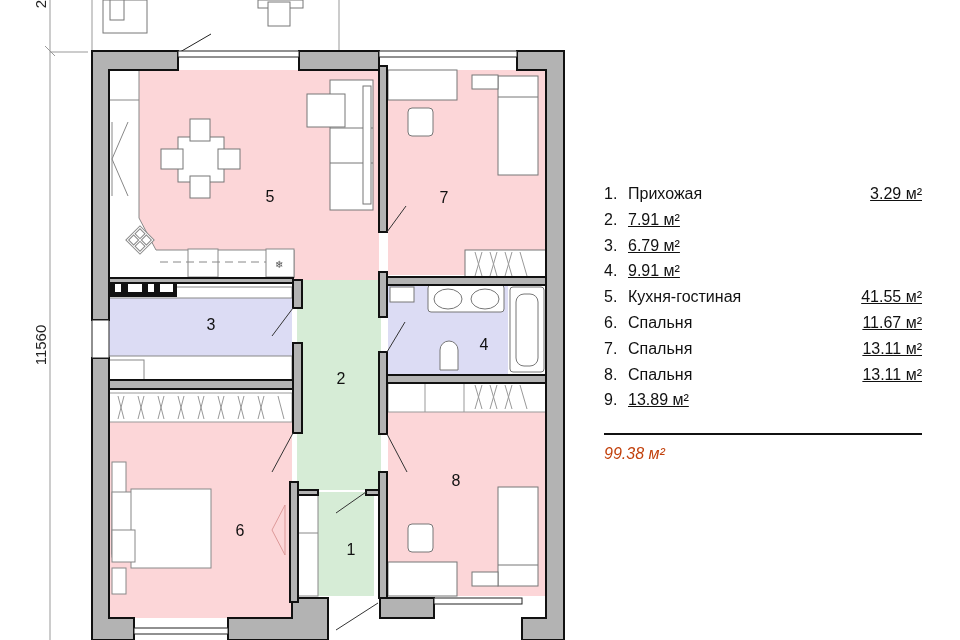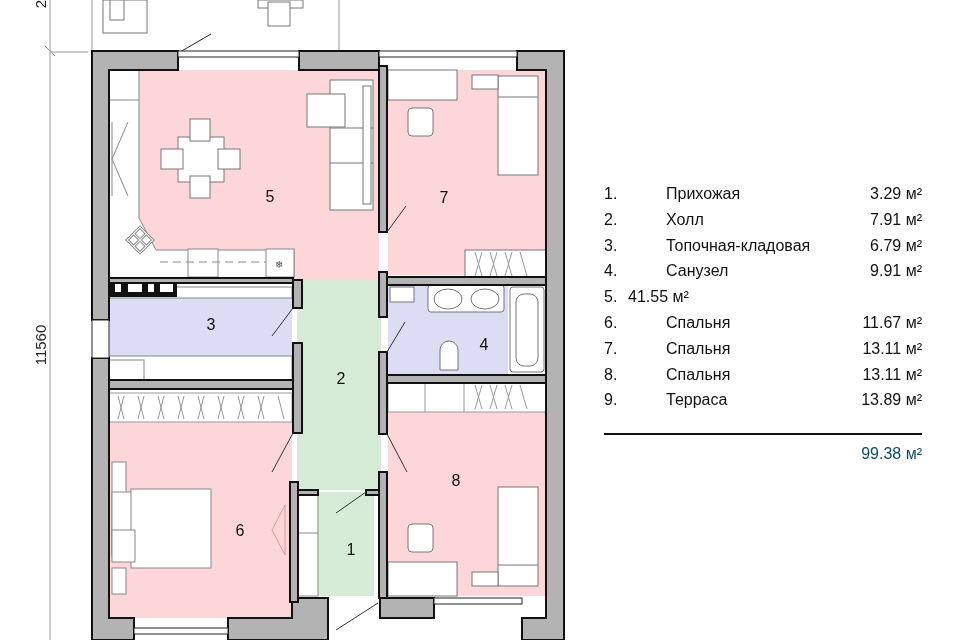--- a/index.html
+++ b/index.html
@@ -1,24 +1,24 @@
 <!DOCTYPE html>
 <html><head>
 <meta charset="utf-8">
 <style>
   html,body{margin:0;padding:0;background:#fff;}
   body{width:960px;height:640px;position:relative;overflow:hidden;font-family:"Liberation Sans",sans-serif;}
   #plan{position:absolute;left:0;top:0;width:960px;height:640px;}
   .legend{position:absolute;left:604px;top:185px;width:318px;}
   .lrow{display:flex;align-items:baseline;height:25.8px;font-size:16px;color:#111;}
   .lnum{width:24px;}
-  .lname{flex:1;margin-left:38px;}
-  .larea{text-align:left;white-space:nowrap;}
+  .lname{flex:1;}
+  .larea{text-align:left;white-space:nowrap;text-decoration:underline;}
   .lrule{height:2px;background:#111;margin:16px 0 10px 0;}
-  .ltotal{text-align:right;font-size:16px;color:#0c4a6e;}
+  .ltotal{font-size:16px;color:#c2410c;font-style:italic;}
   .room-label{font-size:16px;fill:#111;font-family:"Liberation Sans",sans-serif;}
   .dim-text{font-size:15px;fill:#222;font-family:"Liberation Sans",sans-serif;}
 </style>
 </head>
 <body>
 
 <svg id="plan" viewBox="0 0 960 640" xmlns="http://www.w3.org/2000/svg">
 
   <g stroke="#999" stroke-width="1" fill="none">
     <line x1="50" y1="0" x2="50" y2="640"></line>
@@ -203,52 +203,49 @@
 </svg>
 
 <div class="legend">
   <div class="lrow">
       <span class="lnum">1.</span>
       <span class="lname">Прихожая</span>
       <span class="larea">3.29 м²</span>
     </div>
   <div class="lrow">
       <span class="lnum">2.</span>
-      <span class="lname">Холл</span>
       <span class="larea">7.91 м²</span>
     </div>
   <div class="lrow">
       <span class="lnum">3.</span>
-      <span class="lname">Топочная-кладовая</span>
       <span class="larea">6.79 м²</span>
     </div>
   <div class="lrow">
       <span class="lnum">4.</span>
-      <span class="lname">Санузел</span>
       <span class="larea">9.91 м²</span>
     </div>
   <div class="lrow">
       <span class="lnum">5.</span>
+      <span class="lname">Кухня-гостиная</span>
       <span class="larea">41.55 м²</span>
     </div>
   <div class="lrow">
       <span class="lnum">6.</span>
       <span class="lname">Спальня</span>
       <span class="larea">11.67 м²</span>
     </div>
   <div class="lrow">
       <span class="lnum">7.</span>
       <span class="lname">Спальня</span>
       <span class="larea">13.11 м²</span>
     </div>
   <div class="lrow">
       <span class="lnum">8.</span>
       <span class="lname">Спальня</span>
       <span class="larea">13.11 м²</span>
     </div>
   <div class="lrow">
       <span class="lnum">9.</span>
-      <span class="lname">Терраса</span>
       <span class="larea">13.89 м²</span>
     </div>
   <div class="lrule"></div>
   <div class="ltotal">99.38 м²</div>
 </div>
 
 </body></html>

